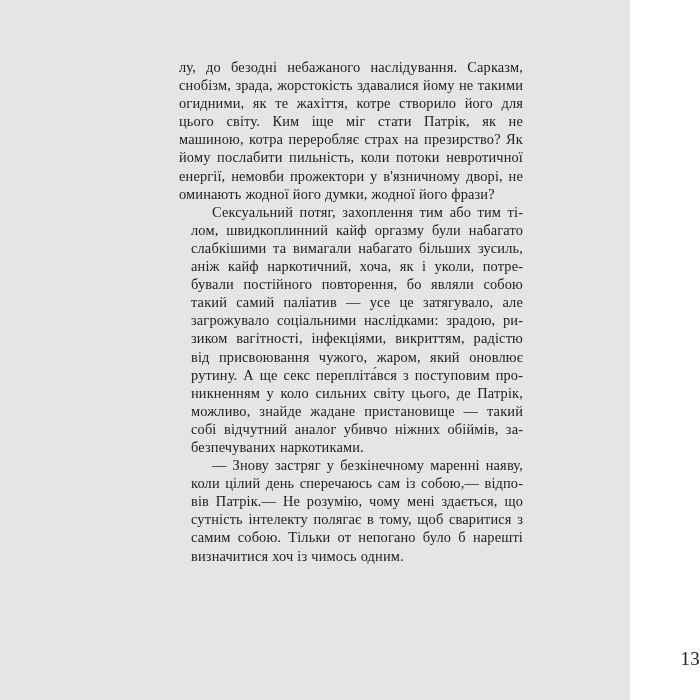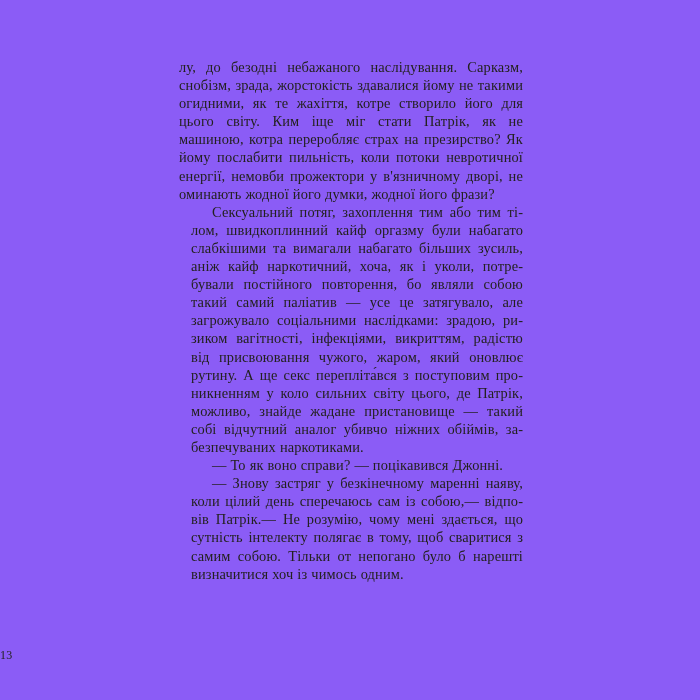--- a/index.html
+++ b/index.html
@@ -8,23 +8,23 @@
   }
   body {
     width: 700px;
     height: 700px;
     background: #ffffff;
     font-family: "Liberation Serif", "DejaVu Serif", serif;
     overflow: hidden;
   }
   .page {
     position: relative;
-    width: 700px;
+    width: 630px;
     height: 700px;
-    background: #8b5cf6;
+    background: #e5e5e5;
   }
   .text-block {
     position: absolute;
     left: 179px;
     top: 58px;
     width: 344px;
   }
   .para {
     margin: 0;
     font-size: 14.4px;
@@ -39,34 +39,33 @@
   }
   .para.indent {
     text-indent: 21px;
     margin-left: 12px;
   }
   .page-number {
     position: absolute;
     left: 0;
     top: 648px;
     width: 700px;
-    text-align: left;
-    font-size: 12px;
+    text-align: right;
+    font-size: 19px;
     color: #23211f;
     font-family: "Liberation Serif", "DejaVu Serif", serif;
     letter-spacing: 0.3px;
   }
 </style>
 </head>
 <body>
 
 <div class="page">
 
   <div class="text-block">
     <p class="para">лу, до безодні небажаного наслідування. Сарказм, снобізм, зрада, жорстокість здавалися йому не та­кими огидними, як те жахіття, котре створило його для цього світу. Ким іще міг стати Патрік, як не машиною, котра переробляє страх на презирство? Як йому послабити пильність, коли потоки невро­тичної енергії, немовби прожектори у в'язнично­му дворі, не оминають жодної його думки, жодної його фрази?</p>
     <p class="para indent">Сексуальний потяг, захоплення тим або тим ті­лом, швидкоплинний кайф оргазму були набагато слабкішими та вимагали набагато більших зусиль, аніж кайф наркотичний, хоча, як і уколи, потре­бували постійного повторення, бо являли собою такий самий паліатив — усе це затягувало, але загрожувало соціальними наслідками: зрадою, ри­зиком вагітності, інфекціями, викриттям, радістю від присвоювання чужого, жаром, який оновлює рутину. А ще секс перепліта́вся з поступовим про­никненням у коло сильних світу цього, де Патрік, можливо, знайде жадане пристановище — такий собі відчутний аналог убивчо ніжних обіймів, за­безпечуваних наркотиками.</p>
-    <p class="para indent">— То як воно справи? — поцікавився Джонні.</p>
     <p class="para indent">— Знову застряг у безкінечному маренні наяву, коли цілий день сперечаюсь сам із собою,— відпо­вів Патрік.— Не розумію, чому мені здається, що сутність інтелекту полягає в тому, щоб сваритися з самим собою. Тільки от непогано було б нарешті визначитися хоч із чимось одним.</p>
   </div>
 
   <div class="page-number">13</div>
 
 </div>
 
 </body></html>

